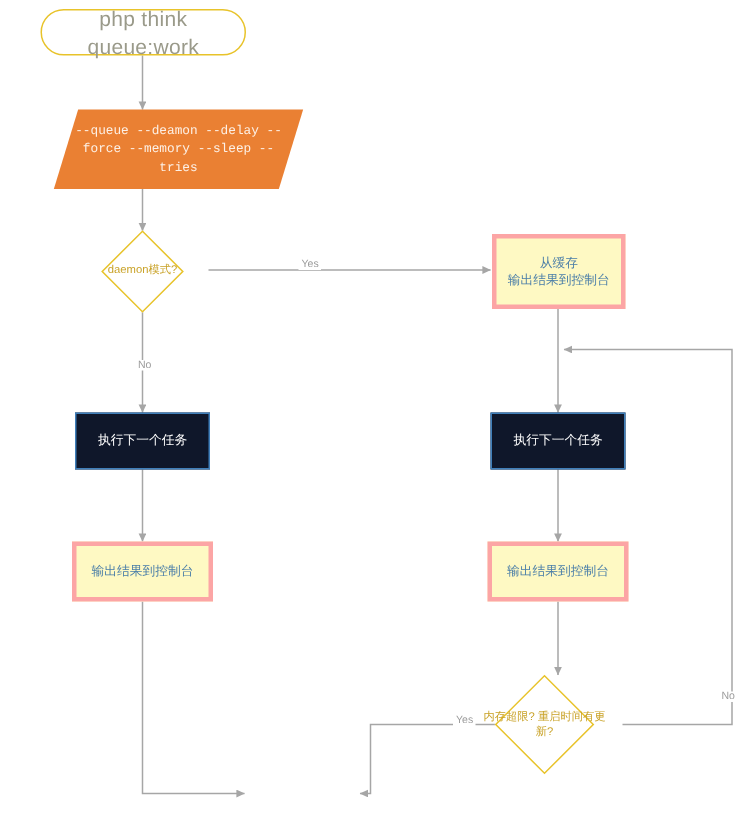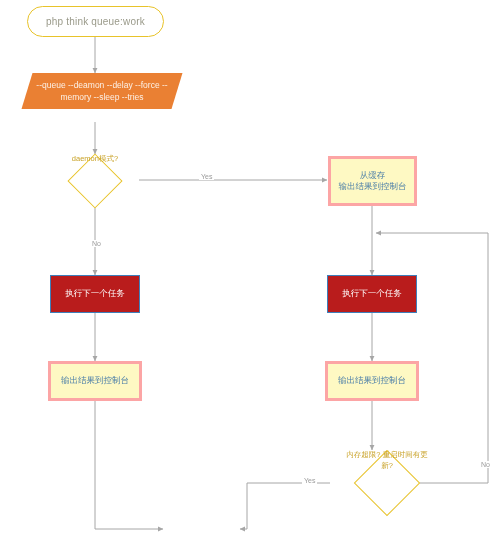--- a/index.html
+++ b/index.html
@@ -10,41 +10,41 @@
   #canvas{position:relative;width:500px;height:553px;background:#fff;}
   svg{position:absolute;left:0;top:0;width:500px;height:553px;}
 
   .node{position:absolute;display:flex;align-items:center;justify-content:center;
         text-align:center;box-sizing:border-box;}
   .node span{display:block;line-height:1.35;}
 
   
   .terminator{
     border:1.6px solid #e8c32a;border-radius:22px;background:#ffffff;
-    color:#9a9a8a;font-size:10px;letter-spacing:.2px;
+    color:#9a9a8a;font-size:14px;letter-spacing:.2px;
   }
   
   .io-wrap{position:absolute;}
   .io-skew{position:absolute;left:0;top:0;width:100%;height:100%;
            background:#ea8033;transform:skewX(-17deg);}
   .io-text{position:absolute;left:0;top:0;width:100%;height:100%;
            display:flex;align-items:center;justify-content:center;
            color:#fdf0e6;font-size:8.5px;line-height:1.45;text-align:center;}
 
   
   .decision{position:absolute;}
   .decision .dbox{position:absolute;left:50%;top:50%;
       border:1.5px solid #e8c32a;background:#fff;
       transform:translate(-50%,-50%) rotate(45deg);}
   .decision .dtext{position:absolute;left:0;top:0;width:100%;height:100%;
-      display:flex;align-items:flex-start;justify-content:center;
+      display:flex;align-items:center;justify-content:center;
       color:#c9a227;font-size:7.5px;line-height:1.4;text-align:center;}
 
   
-  .proc-fill{background:#b91c1c;border:1px solid #3f7fba;color:#ffffff;font-size:8.5px;}
+  .proc-fill{background:#0f172a;border:1px solid #3f7fba;color:#ffffff;font-size:8.5px;}
   .proc-line{background:#fef9c3;border:3px solid #fca5a5;color:#4a7ea8;font-size:8.5px;}
 
   .edge-label{position:absolute;color:#9b9b9b;font-size:7px;background:#fff;
               padding:0 2px;line-height:1;}
 </style>
 </head>
 <body>
 
 <div id="canvas">
 
@@ -77,21 +77,21 @@
       <path d="M330,483 L247,483 L247,529 L240,529"></path>
 
       <path d="M415,483 L488,483 L488,233 L376,233"></path>
     </g>
   </svg>
 
   <div class="node terminator" style="left:27px;top:6px;width:137px;height:31px;">
     <span>php think queue:work</span>
   </div>
 
-  <div class="io-wrap" style="left:27px;top:73px;width:150px;height:36px;">
+  <div class="io-wrap" style="left:44px;top:73px;width:150px;height:53px;font-family:Liberation Mono, monospace;">
     <div class="io-skew"></div>
     <div class="io-text">
       <div>
         <span>--queue --deamon</span>
         <span>--delay --force</span>
         <span>--memory --sleep --tries</span>
       </div>
     </div>
   </div>
 
@@ -118,21 +118,21 @@
   </div>
 
   <div class="node proc-fill" style="left:327px;top:275px;width:90px;height:38px;">
     <span>执行下一个任务</span>
   </div>
 
   <div class="node proc-line" style="left:325px;top:361px;width:94px;height:40px;">
     <span>输出结果到控制台</span>
   </div>
 
-  <div class="decision" style="left:344px;top:450px;width:86px;height:66px;text-decoration:underline;">
+  <div class="decision" style="left:320px;top:450px;width:86px;height:66px;text-decoration:underline;">
     <div class="dbox" style="width:45px;height:45px;"></div>
     <div class="dtext">
       <div>
         <span>内存超限?</span>
         <span>重启时间有更新?</span>
       </div>
     </div>
   </div>
 
 

